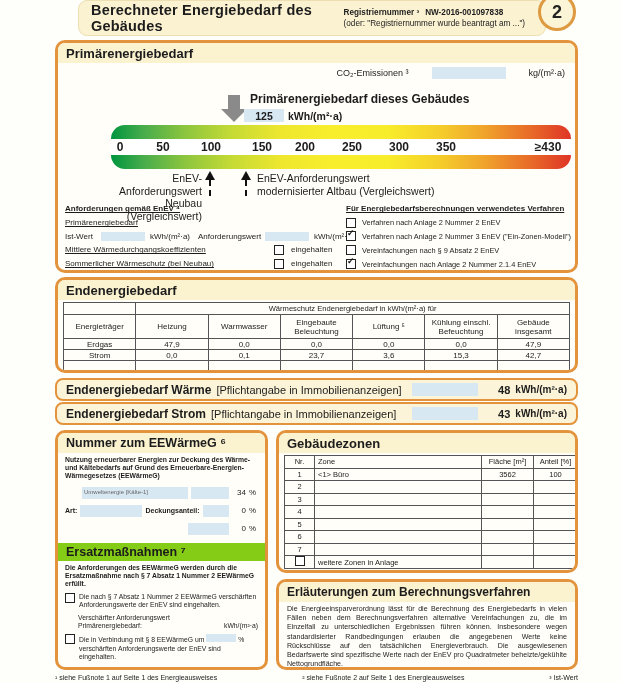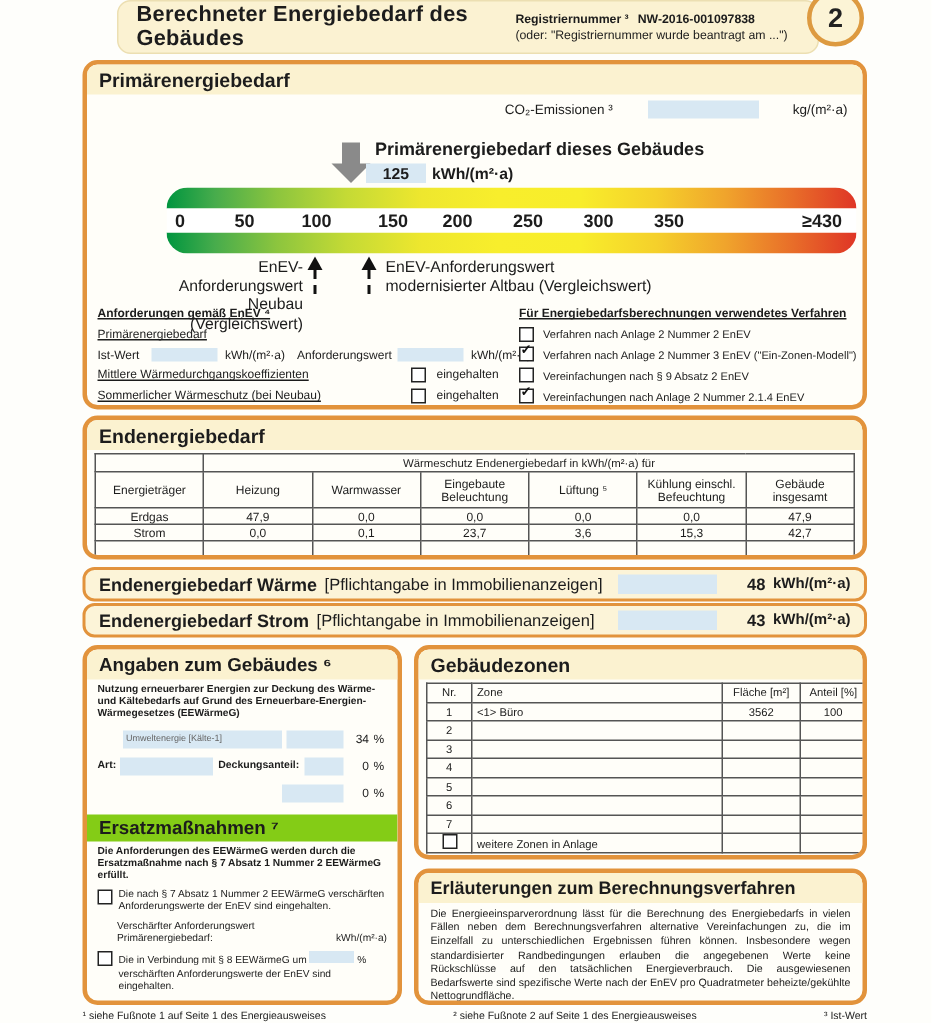--- a/index.html
+++ b/index.html
@@ -298,21 +298,21 @@
   </div>
   <div class="bar" id="bar-strom">
     <span class="t">Endenergiebedarf Strom</span>
     <span class="n">[Pflichtangabe in Immobilienanzeigen]</span>
     <span class="bluefield"></span>
     <span class="v">43</span>
     <span class="uu">kWh/(m²·a)</span>
   </div>
 
   <div class="panel" id="p-eew">
-    <div class="band">Angaben zum Gebäudes ⁶</div>
+    <div class="band">Nummer zum EEWärmeG ⁶</div>
     <div class="eew-intro">Nutzung erneuerbarer Energien zur Deckung des Wärme- und Kältebedarfs auf Grund des Erneuerbare-Energien-Wärmegesetzes (EEWärmeG)</div>
     <div class="eew-row">
       <span style="width:14px"></span>
       <span class="bluefield f" style="width:106px"><span class="lbl-in">Umweltenergie [Kälte-1]</span></span>
       <span class="bluefield f" style="flex:1"></span>
       <span class="num">34</span>
       <span class="pct">%</span>
     </div>
     <div class="eew-row">
       <span style="font-weight:bold;font-size:7px">Art:</span>

